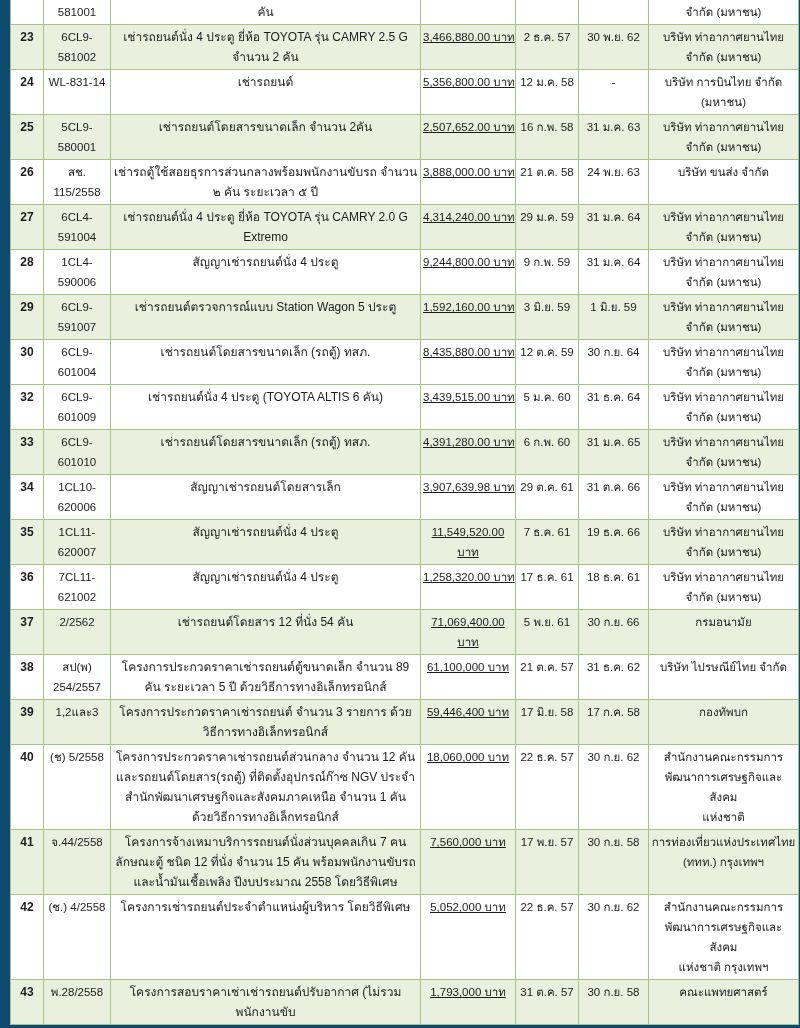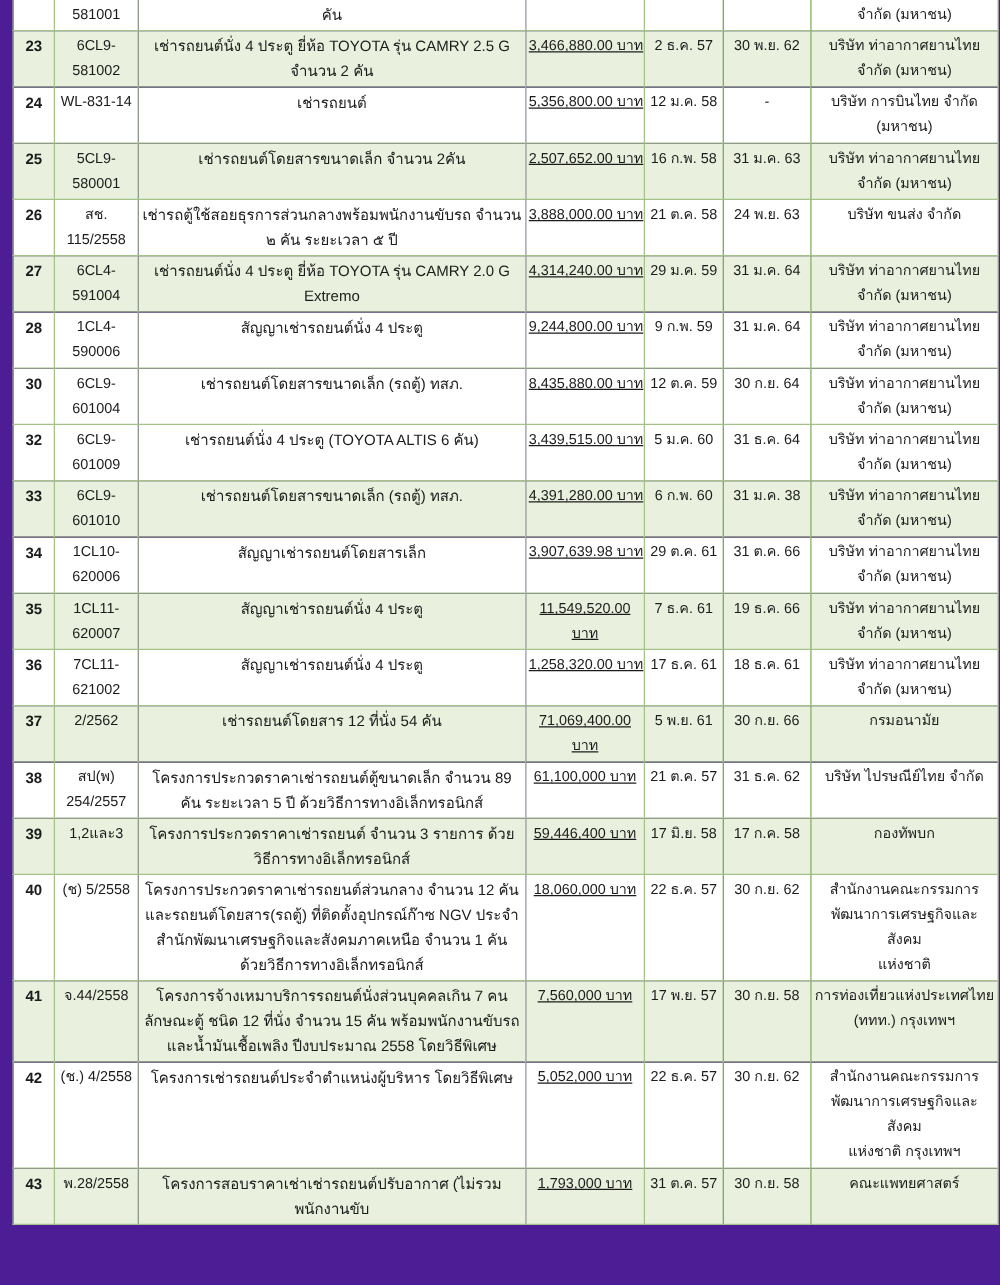--- a/index.html
+++ b/index.html
@@ -5,21 +5,21 @@
   html, body {
     margin: 0;
     padding: 0;
     background: #ffffff;
   }
   #viewport {
     position: relative;
     width: 800px;
     height: 1028px;
     overflow: hidden;
-    background: #4c1d95;
+    background: #0c4a6e;
     font-family: "Liberation Sans", "DejaVu Sans", sans-serif;
     color: #1c1c1c;
   }
   table.contracts {
     border-collapse: collapse;
     table-layout: fixed;
     width: 788px;
     margin-left: 10px;
     font-size: 12px;
     line-height: 20px;
@@ -148,20 +148,31 @@
       <td class="c-no">28</td>
       <td class="c-code">1CL4-
 590006</td>
       <td class="c-desc">สัญญาเช่ารถยนต์นั่ง 4 ประตู</td>
       <td class="c-amount">9,244,800.00 บาท</td>
       <td class="c-date1">9 ก.พ. 59</td>
       <td class="c-date2">31 ม.ค. 64</td>
       <td class="c-agency">บริษัท ท่าอากาศยานไทย
 จำกัด (มหาชน)</td>
     </tr>
+        <tr class="shaded">
+      <td class="c-no">29</td>
+      <td class="c-code">6CL9-
+591007</td>
+      <td class="c-desc">เช่ารถยนต์ตรวจการณ์แบบ Station Wagon 5 ประตู</td>
+      <td class="c-amount">1,592,160.00 บาท</td>
+      <td class="c-date1">3 มิ.ย. 59</td>
+      <td class="c-date2">1 มิ.ย. 59</td>
+      <td class="c-agency">บริษัท ท่าอากาศยานไทย
+จำกัด (มหาชน)</td>
+    </tr>
         <tr class="plain">
       <td class="c-no">30</td>
       <td class="c-code">6CL9-
 601004</td>
       <td class="c-desc">เช่ารถยนต์โดยสารขนาดเล็ก (รถตู้) ทสภ.</td>
       <td class="c-amount">8,435,880.00 บาท</td>
       <td class="c-date1">12 ต.ค. 59</td>
       <td class="c-date2">30 ก.ย. 64</td>
       <td class="c-agency">บริษัท ท่าอากาศยานไทย
 จำกัด (มหาชน)</td>
@@ -177,21 +188,21 @@
       <td class="c-agency">บริษัท ท่าอากาศยานไทย
 จำกัด (มหาชน)</td>
     </tr>
         <tr class="shaded">
       <td class="c-no">33</td>
       <td class="c-code">6CL9-
 601010</td>
       <td class="c-desc">เช่ารถยนต์โดยสารขนาดเล็ก (รถตู้) ทสภ.</td>
       <td class="c-amount">4,391,280.00 บาท</td>
       <td class="c-date1">6 ก.พ. 60</td>
-      <td class="c-date2">31 ม.ค. 38</td>
+      <td class="c-date2">31 ม.ค. 65</td>
       <td class="c-agency">บริษัท ท่าอากาศยานไทย
 จำกัด (มหาชน)</td>
     </tr>
         <tr class="plain">
       <td class="c-no">34</td>
       <td class="c-code">1CL10-
 620006</td>
       <td class="c-desc">สัญญาเช่ารถยนต์โดยสารเล็ก</td>
       <td class="c-amount">3,907,639.98 บาท</td>
       <td class="c-date1">29 ต.ค. 61</td>

